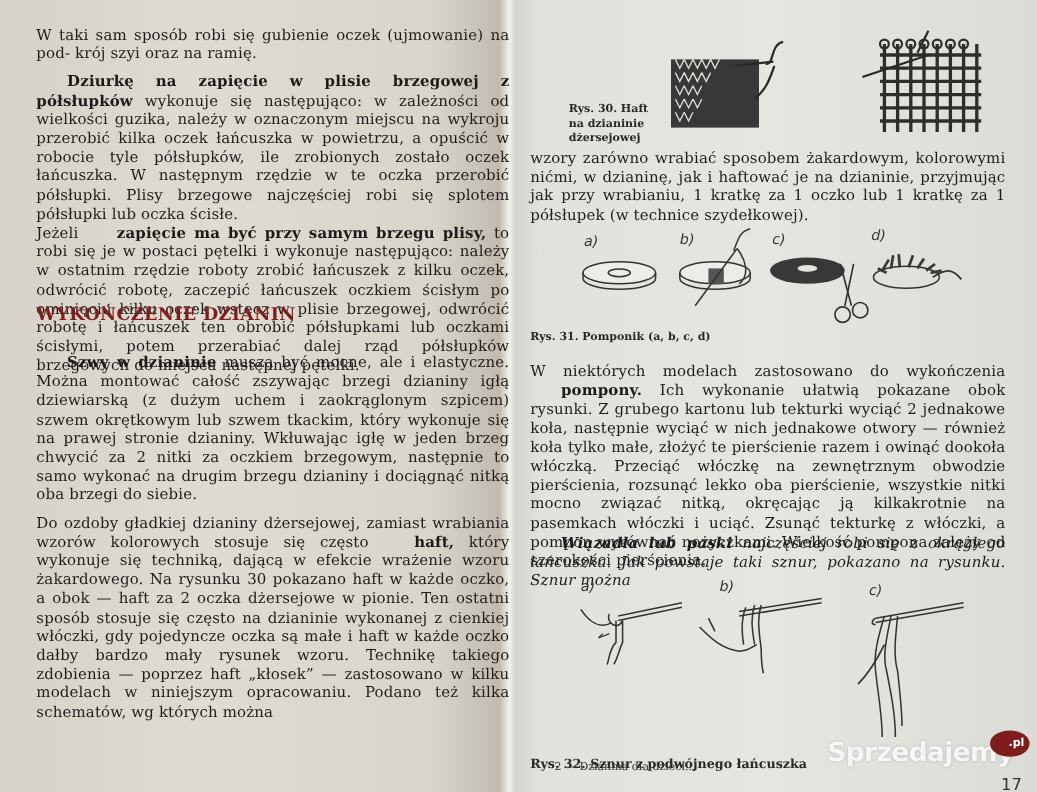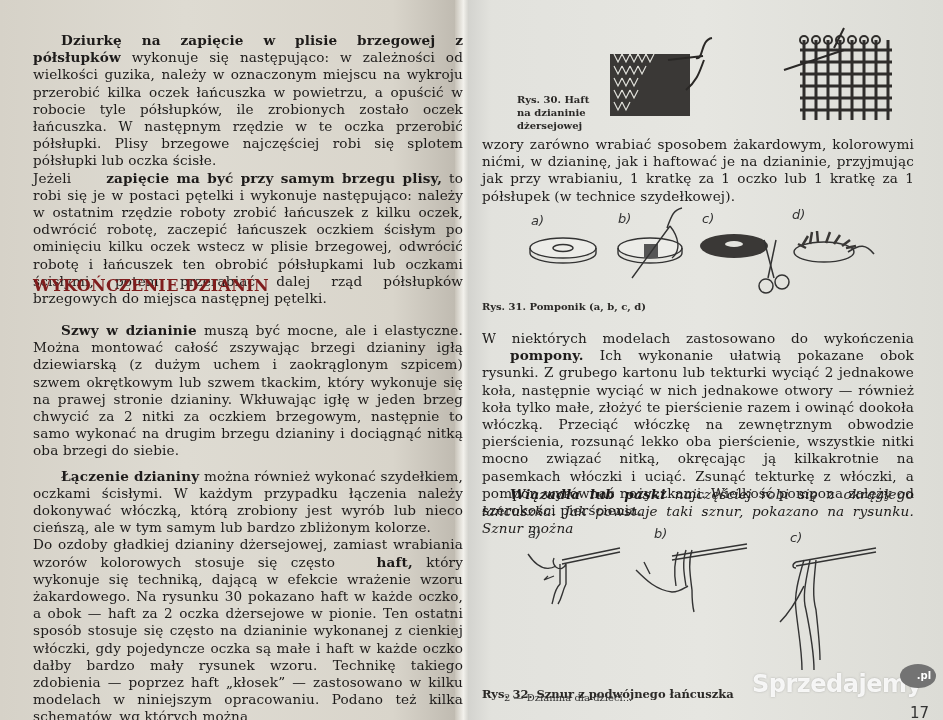--- a/index.html
+++ b/index.html
@@ -22,51 +22,52 @@
   .caption { position:absolute; font-size:10px; line-height:13px; font-weight:bold; color:#2a2826; }
   .fig-label { position:absolute; font-family:"DejaVu Sans", sans-serif; font-style:italic;
                font-size:13px; color:#333; }
   .footer-note { position:absolute; left:504px; top:692px; font-size:10px; font-weight:normal; color:#333; }
   .page-num { position:absolute; left:910px; top:704px; font-family:"DejaVu Sans", sans-serif;
               font-size:15px; color:#333; }
   .watermark { position:absolute; left:752px; top:670px; font-family:"DejaVu Sans", sans-serif;
                font-weight:bold; font-size:24px; color:rgba(255,255,255,0.88); letter-spacing:-0.5px;
                text-shadow:0 0 2px rgba(120,120,120,0.5); }
   .wm-badge { position:absolute; left:900px; top:664px; width:24px; height:24px; border-radius:50%;
-              background:#737373; color:#fff; font-family:"DejaVu Sans", sans-serif; font-weight:bold;
+              background:#7f1d1d; color:#fff; font-family:"DejaVu Sans", sans-serif; font-weight:bold;
               font-size:10px; line-height:24px; text-align:center;padding-left:12px; }
   svg { position:absolute; overflow:visible; }
 </style>
 </head>
 <body>
 
 <div class="page-left"></div>
 <div class="page-right"></div>
 <div class="spine"></div>
 
 <div class="txt left-block" style="top:24px;">
+  <p>
+    <span>W taki sam sposób robi się gubienie oczek (ujmowanie) na pod-</span>
+    <span>krój szyi oraz na ramię.</span>
+  </p>
   <div class="gap"></div>
   <p>
     <span class="b">Dziurkę na zapięcie w plisie brzegowej z półsłupków</span><span> wykonuje się następująco: w zależności od wielkości guzika, należy w oznaczonym miejscu na wykroju przerobić kilka oczek łańcuszka w powietrzu, a opuścić w robocie tyle półsłupków, ile zrobionych zostało oczek łańcuszka. W następnym rzędzie w te oczka przerobić półsłupki. Plisy brzegowe najczęściej robi się splotem półsłupki lub oczka ścisłe.</span>
   </p>
   <p>
     <span>Jeżeli </span><span class="b">zapięcie ma być przy samym brzegu plisy,</span><span> to robi się je w postaci pętelki i wykonuje następująco: należy w ostatnim rzędzie roboty zrobić łańcuszek z kilku oczek, odwrócić robotę, zaczepić łańcuszek oczkiem ścisłym po ominięciu kilku oczek wstecz w plisie brzegowej, odwrócić robotę i łańcuszek ten obrobić półsłupkami lub oczkami ścisłymi, potem przerabiać dalej rząd półsłupków brzegowych do miejsca następnej pętelki.</span>
   </p>
 </div>
 
 <div class="heading">WYKOŃCZENIE DZIANIN</div>
 
 <div class="txt left-block" style="top:322px;">
   <p>
     <span class="b">Szwy w dzianinie</span><span> muszą być mocne, ale i elastyczne. Można montować całość zszywając brzegi dzianiny igłą dziewiarską (z dużym uchem i zaokrąglonym szpicem) szwem okrętkowym lub szwem tkackim, który wykonuje się na prawej stronie dzianiny. Wkłuwając igłę w jeden brzeg chwycić za 2 nitki za oczkiem brzegowym, następnie to samo wykonać na drugim brzegu dzianiny i dociągnąć nitką oba brzegi do siebie.</span>
   </p>
   <div class="gap"></div>
-  <p>
-    <span class="b">Łączenie dzianiny</span><span> można również wykonać szydełkiem, oczkami ścisłymi. W każdym przypadku łączenia należy dokonywać włóczką, którą zrobiony jest wyrób lub nieco cieńszą, ale w tym samym lub bardzo zbliżonym kolorze.</span>
-  </p>
   <p>
     <span>Do ozdoby gładkiej dzianiny dżersejowej, zamiast wrabiania wzorów kolorowych stosuje się często </span><span class="b">haft,</span><span> który wykonuje się techniką, dającą w efekcie wrażenie wzoru żakardowego. Na rysunku 30 pokazano haft w każde oczko, a obok — haft za 2 oczka dżersejowe w pionie. Ten ostatni sposób stosuje się często na dzianinie wykonanej z cienkiej włóczki, gdy pojedyncze oczka są małe i haft w każde oczko dałby bardzo mały rysunek wzoru. Technikę takiego zdobienia — poprzez haft „kłosek” — zastosowano w kilku modelach w niniejszym opracowaniu. Podano też kilka schematów, wg których można</span>
   </p>
 </div>
 
 <div class="caption" style="left:517px; top:93px; width:82px;">Rys. 30. Haft na dzianinie dżersejowej</div>
 <svg style="left:608px;top:40px;" width="110" height="80" viewBox="0 0 110 80">
   <rect x="2" y="14" width="80" height="62" fill="#3a3836"></rect>
   <g stroke="#e0e0da" stroke-width="1.2" fill="none">
     <path d="M6 14 l4 8 l4 -8 M14 14 l4 8 l4 -8 M22 14 l4 8 l4 -8 M30 14 l4 8 l4 -8 M38 14 l4 8 l4 -8"></path>

